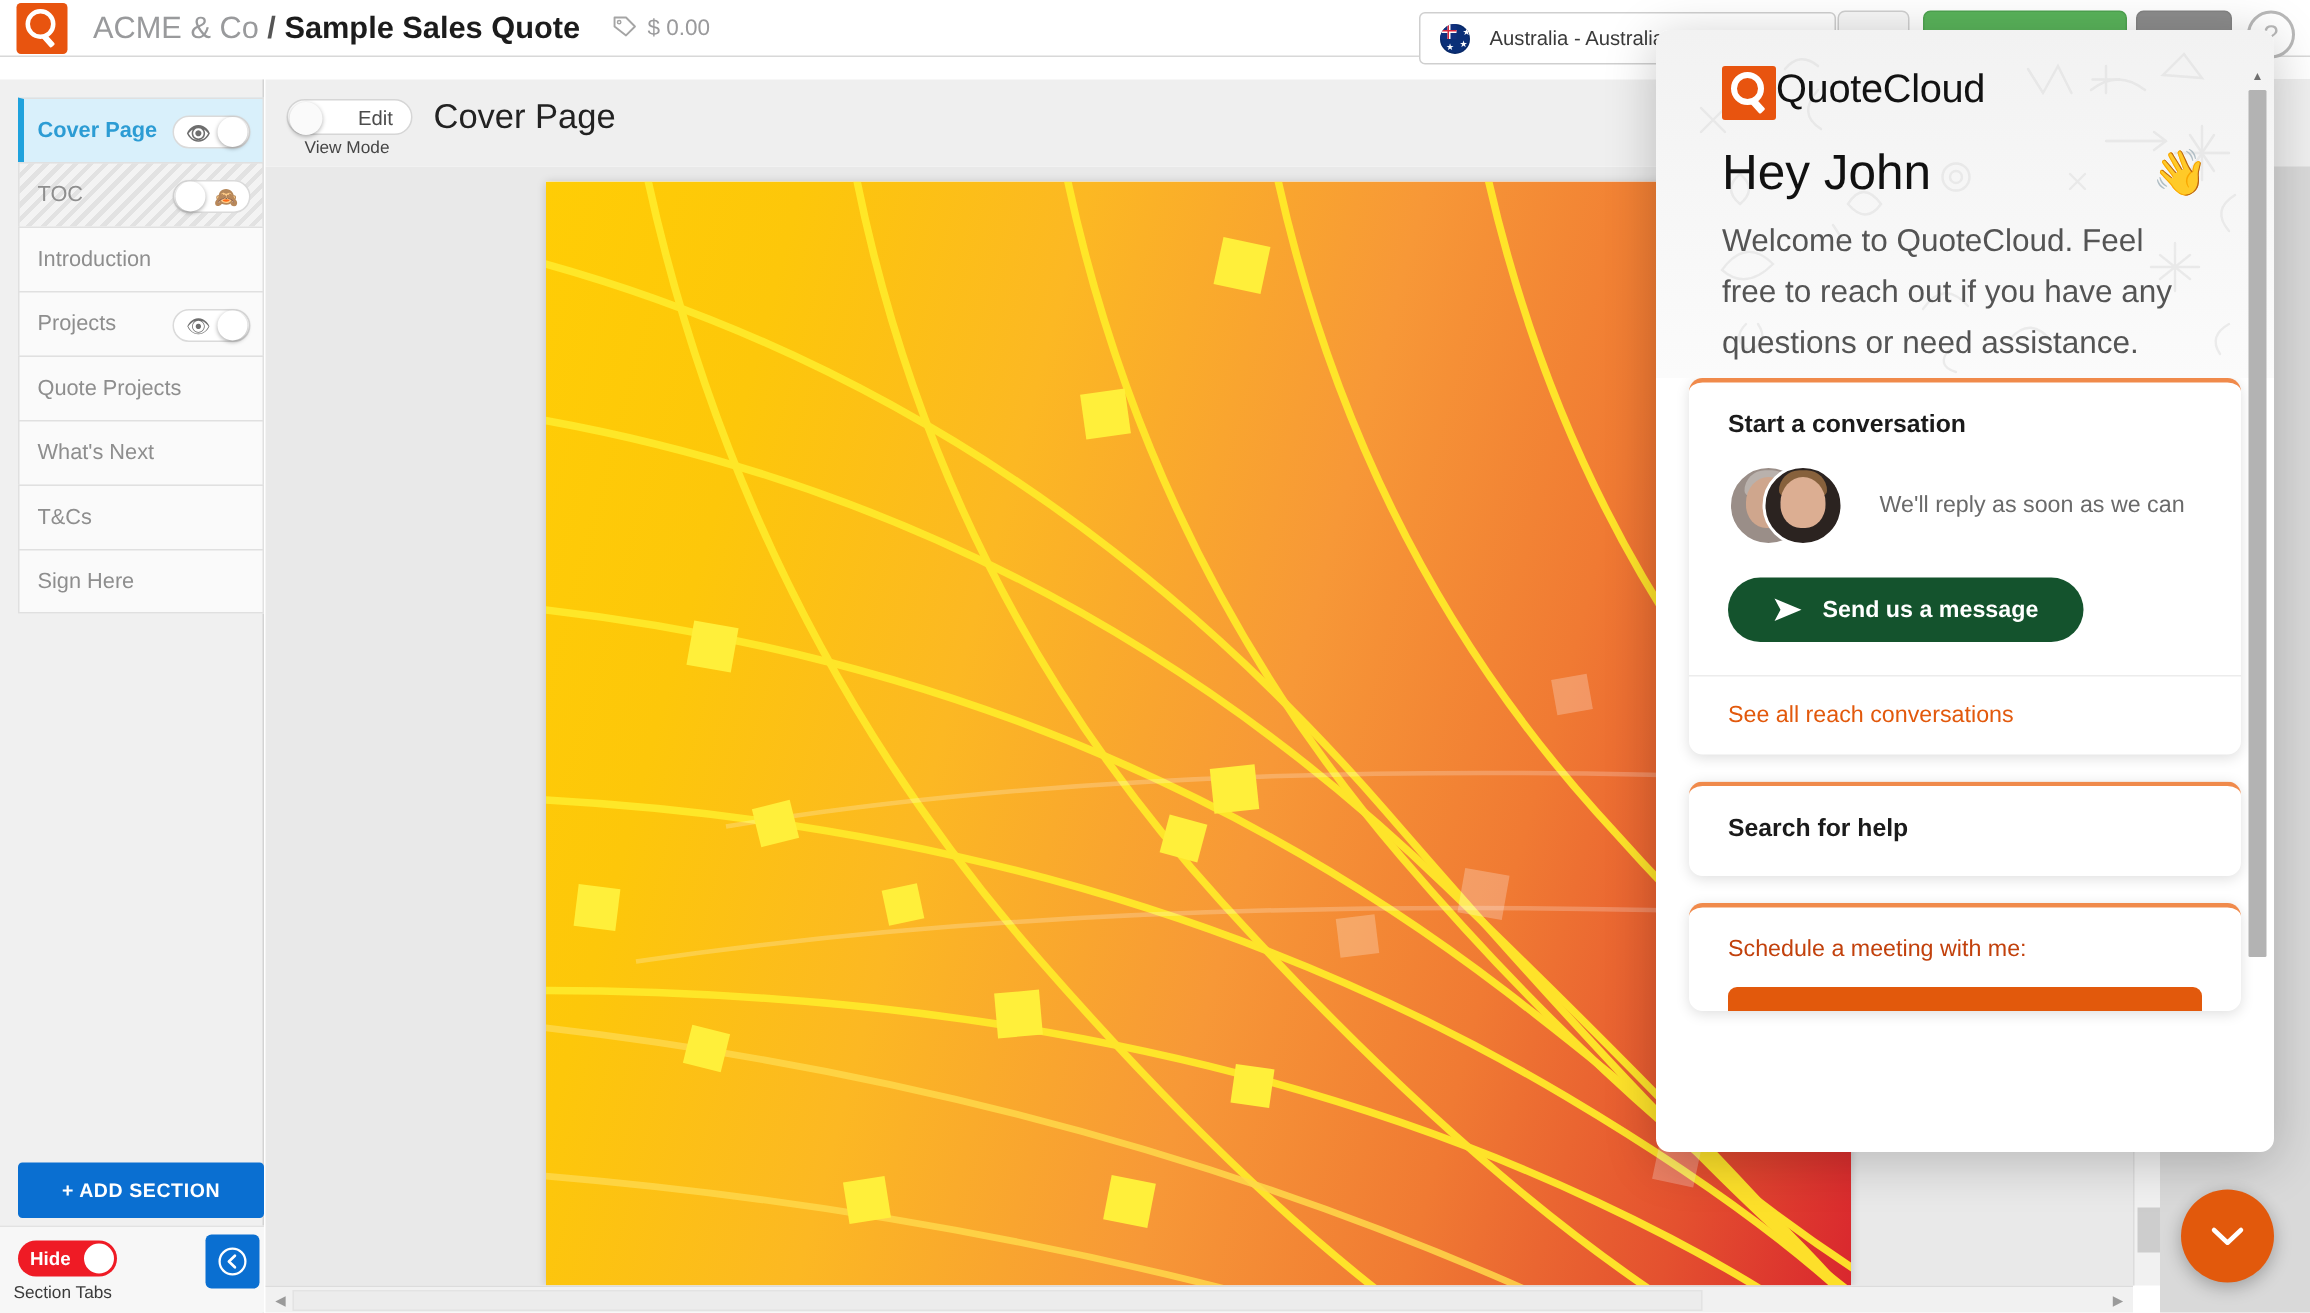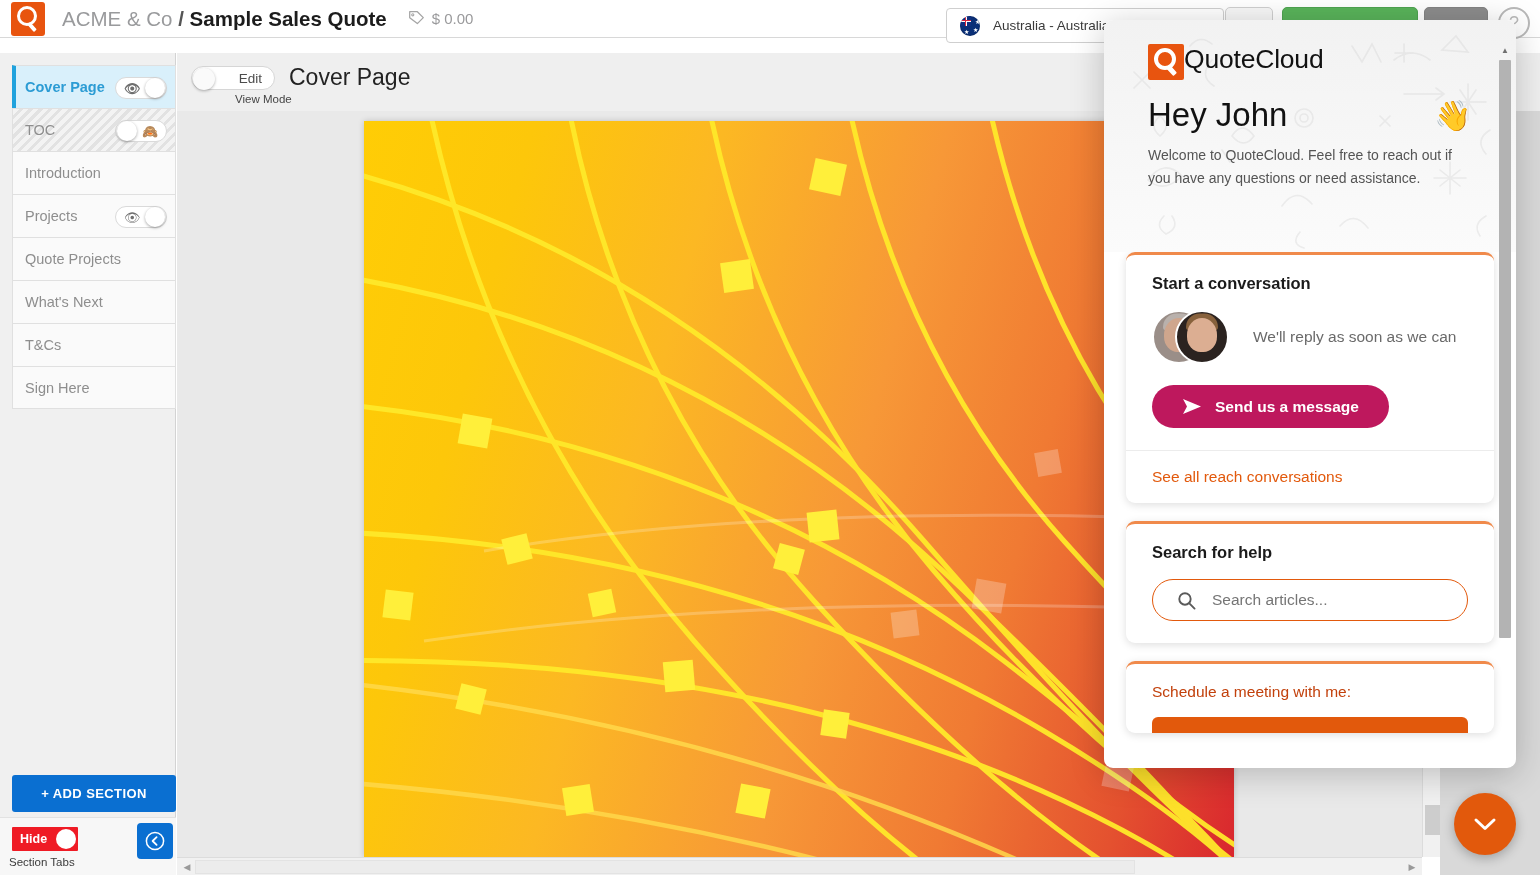--- a/index.html
+++ b/index.html
@@ -143,21 +143,21 @@
     border: none; border-radius: 3px;
     font-size: 13px; font-weight: bold; letter-spacing: .4px;
     cursor: pointer;
   }
   .sidebar-footer {
     position: absolute; left: 0; bottom: 0; width: 176px; height: 58px;
     background: #f7f7f7; border-top: 1px solid #e2e2e2;
   }
   .hide-toggle {
     position: absolute; left: 12px; top: 9px;
-    width: 66px; height: 24px; border-radius: 1px;
+    width: 66px; height: 24px; border-radius: 12px;
     background: #ef1b25; color: #fff;
     font-size: 12.5px; font-weight: bold;
     display: flex; align-items: center; padding-left: 8px;
   }
   .hide-toggle .knob2 {
     position: absolute; right: 2px; top: 2px;
     width: 20px; height: 20px; border-radius: 50%; background: #fff;
   }
   .hide-label {
     position: absolute; left: 9px; top: 38px;
@@ -185,21 +185,21 @@
     display: flex; align-items: center; justify-content: flex-end;
     padding-right: 12px; font-size: 13.5px; color: #4c4c4c;
   }
   .edit-toggle .knob3 {
     position: absolute; left: 1px; top: 1px;
     width: 22px; height: 22px; border-radius: 50%;
     background: #fafafa; box-shadow: 0 1px 3px rgba(0,0,0,.3);
   }
   .view-mode-label {
     position: absolute; left: 26px; top: 40px;
-    font-size: 11.5px; color: #454545; margin-left: 32px;
+    font-size: 11.5px; color: #454545;
   }
   .page-title {
     position: absolute; left: 112px; top: 11px;
     font-size: 23px; color: #222;
   }
 
   
   .doc-canvas {
     position: absolute; left: 177px; top: 111px;
     width: 1245px; height: 746px;
@@ -300,21 +300,21 @@
   }
   .qc-word { font-size: 26.5px; color: #121212; letter-spacing: -.2px; }
   .msgr-greet {
     position: relative;
     margin-top: 16px; font-size: 33px; color: #111;
     display: flex; align-items: center; gap: 12px; justify-content: space-between;
   }
   .wave { font-size: 30px; }
   .msgr-sub {
     position: relative;
-    margin-top: 10px; font-size: 14px; line-height: 1.62; color: #545454;
+    margin-top: 10px; font-size: 21px; line-height: 1.62; color: #545454;
     max-width: 320px;
   }
 
   .msgr-card {
     margin: 0 22px 18px 22px;
     background: #fff; border-radius: 9px;
     border-top: 3px solid #f08a4b;
     box-shadow: 0 2px 9px rgba(0,0,0,.13);
     overflow: hidden;
   }
@@ -337,21 +337,21 @@
   .av .hair {
     position: absolute; left: 50%; top: 20%; transform: translate(-50%,-50%);
     width: 32px; height: 17px; border-radius: 16px 16px 4px 4px;
     background: #87613c;
   }
   .av.back .face { background: #cfa68d; }
   .av.back .hair { background: #b9b1ac; }
   .convo-text { font-size: 15.5px; line-height: 1.6; color: #6a6a6a; }
   .send-btn {
     margin-top: 21px;
-    background: #be185d; color: #fff;
+    background: #14532d; color: #fff;
     border: none; border-radius: 22px;
     height: 43px; padding: 0 30px;
     font-size: 15.5px; font-weight: bold;
     display: flex; align-items: center; gap: 13px;
     cursor: pointer;
   }
   .card-foot {
     border-top: 1px solid #ececec;
     padding: 17px 26px;
     font-size: 15.5px; color: #e2590c; cursor: pointer;
@@ -637,27 +637,20 @@
         </svg>
         <span>Send us a message</span>
       </button>
     </div>
     <div class="card-foot">See all reach conversations</div>
   </div>
 
   <div class="msgr-card">
     <div class="card-pad">
       <div class="card-h">Search for help</div>
-      <div class="search-wrap">
-        <svg width="19" height="19" viewBox="0 0 20 20">
-          <circle cx="8.4" cy="8.4" r="6" fill="none" stroke="#5a5a5a" stroke-width="2"></circle>
-          <path d="M13 13 L18.5 18.5" stroke="#5a5a5a" stroke-width="2" stroke-linecap="round"></path>
-        </svg>
-        <input type="text" placeholder="Search articles..." style="">
-      </div>
     </div>
   </div>
 
   <div class="msgr-card">
     <div class="card-pad" style="padding-bottom:0;">
       <div class="sched-text">Schedule a meeting with me:</div>
       <div class="sched-btn"></div>
     </div>
   </div>
 

